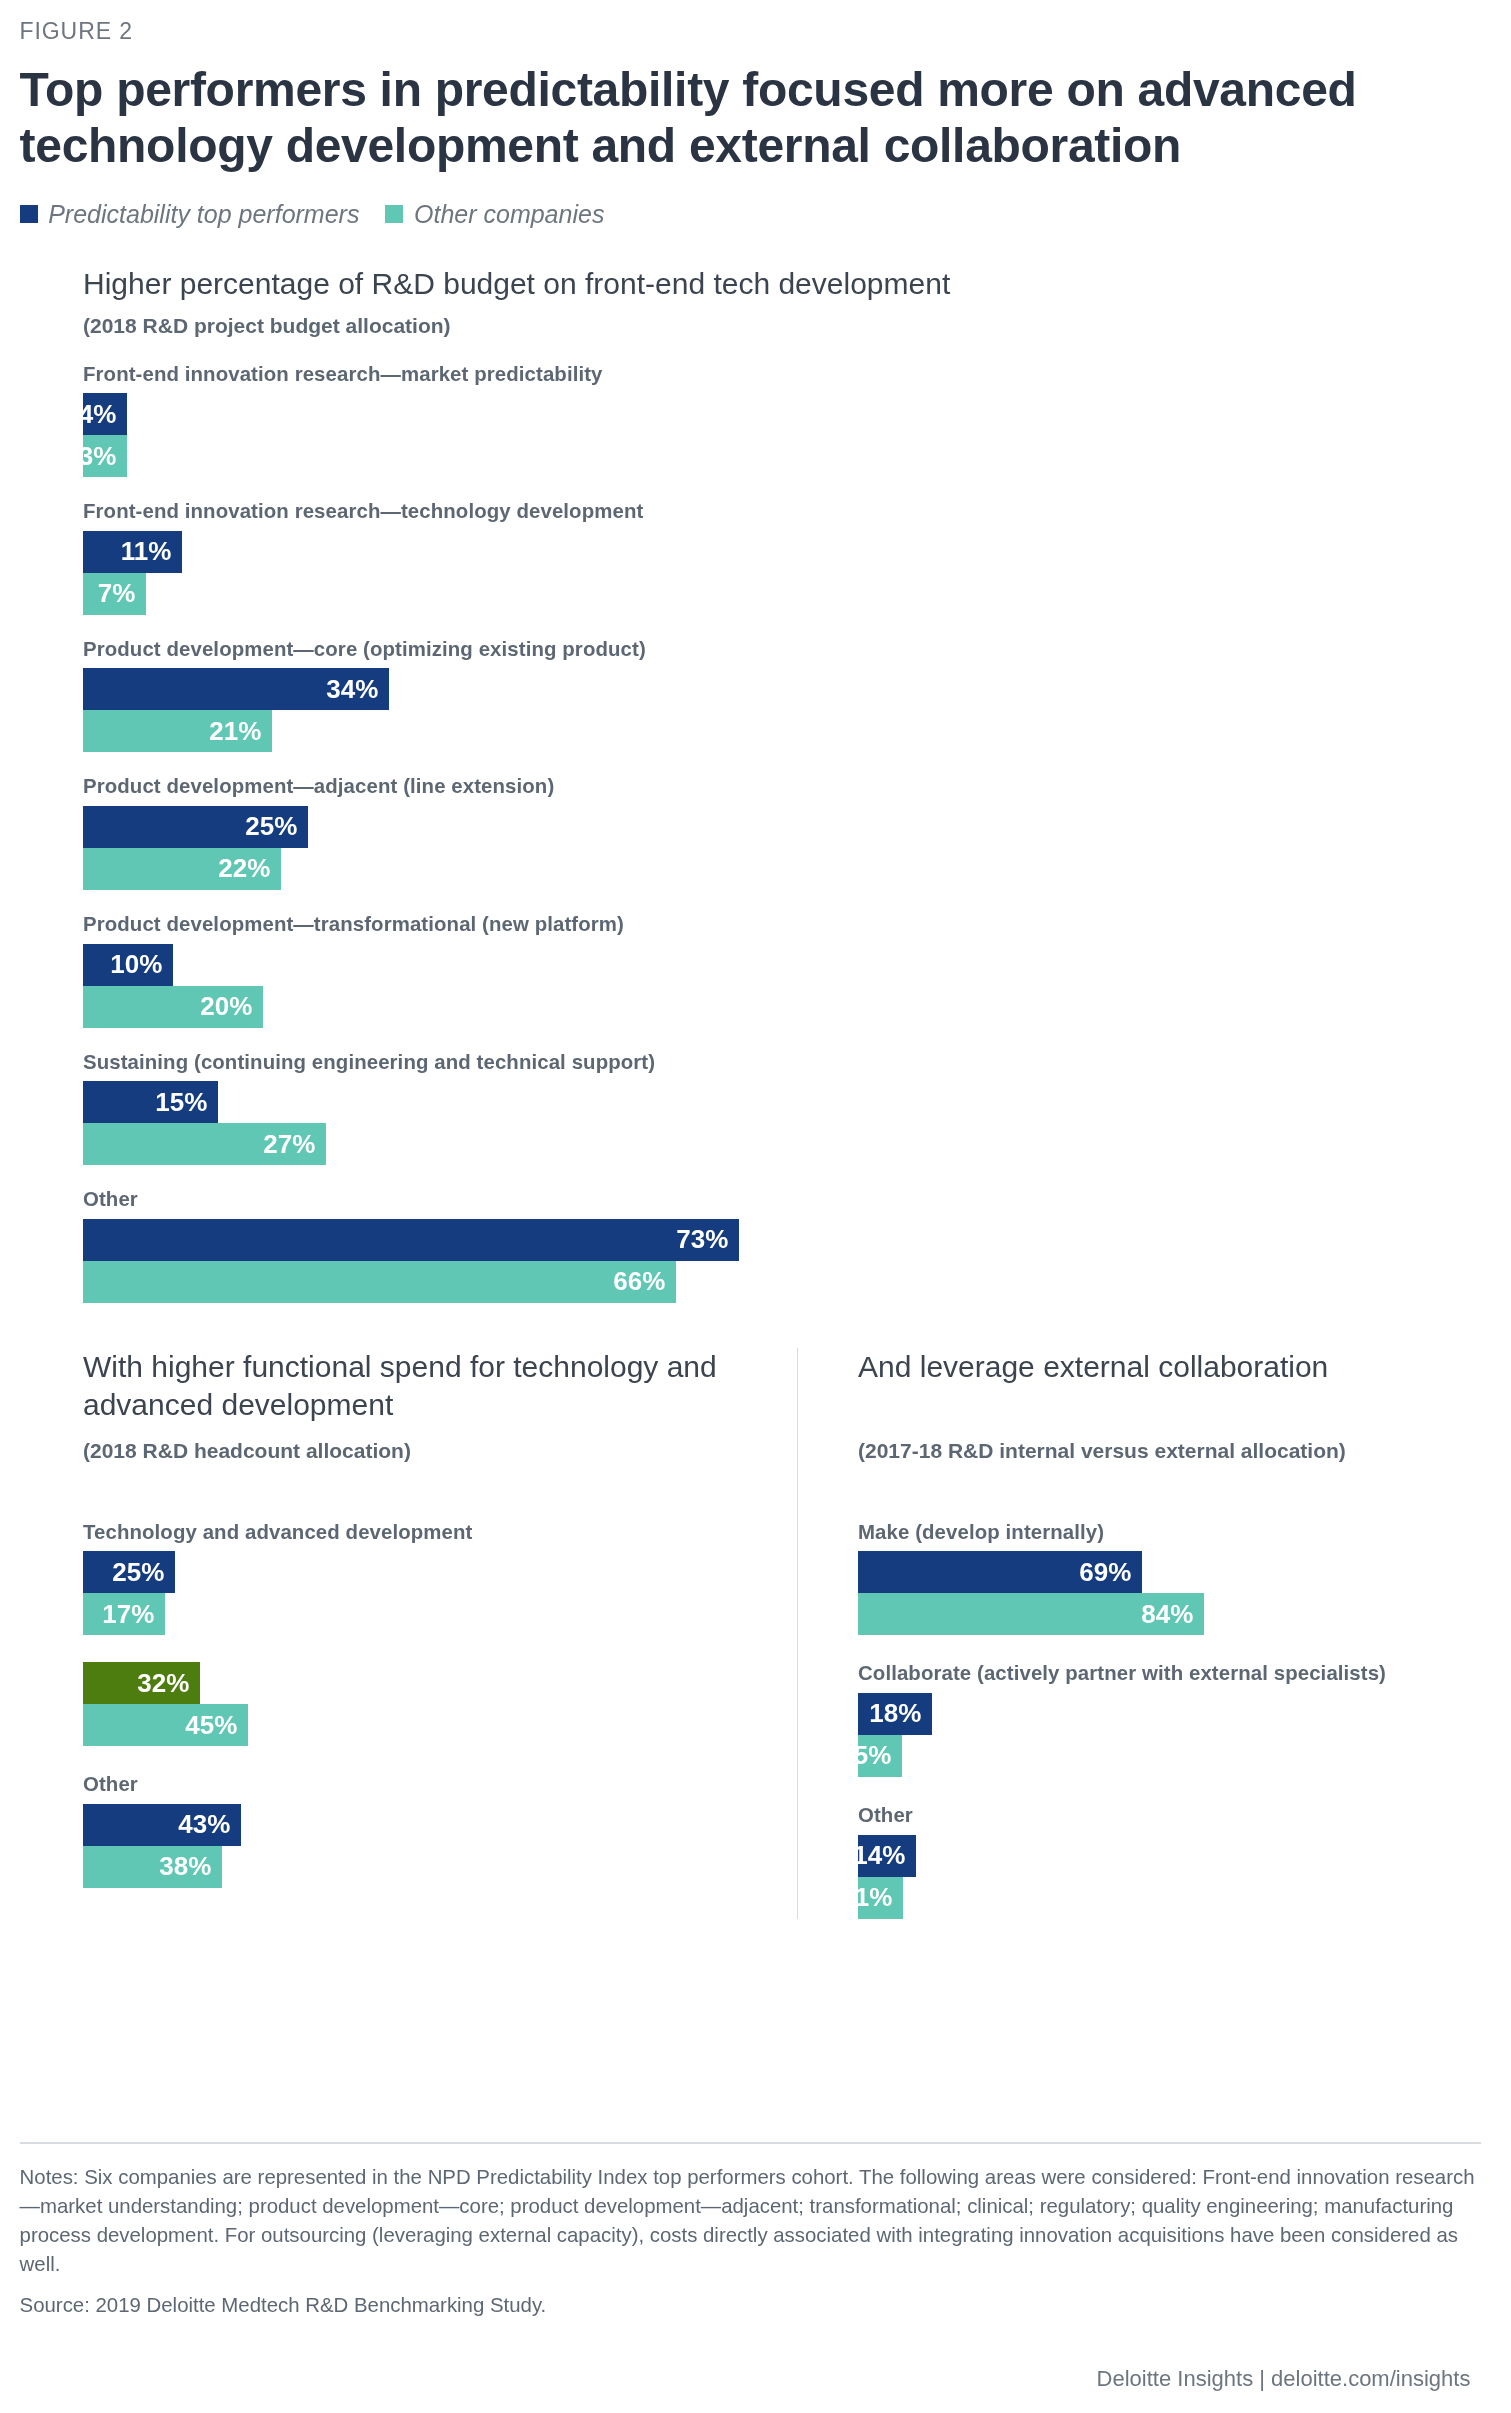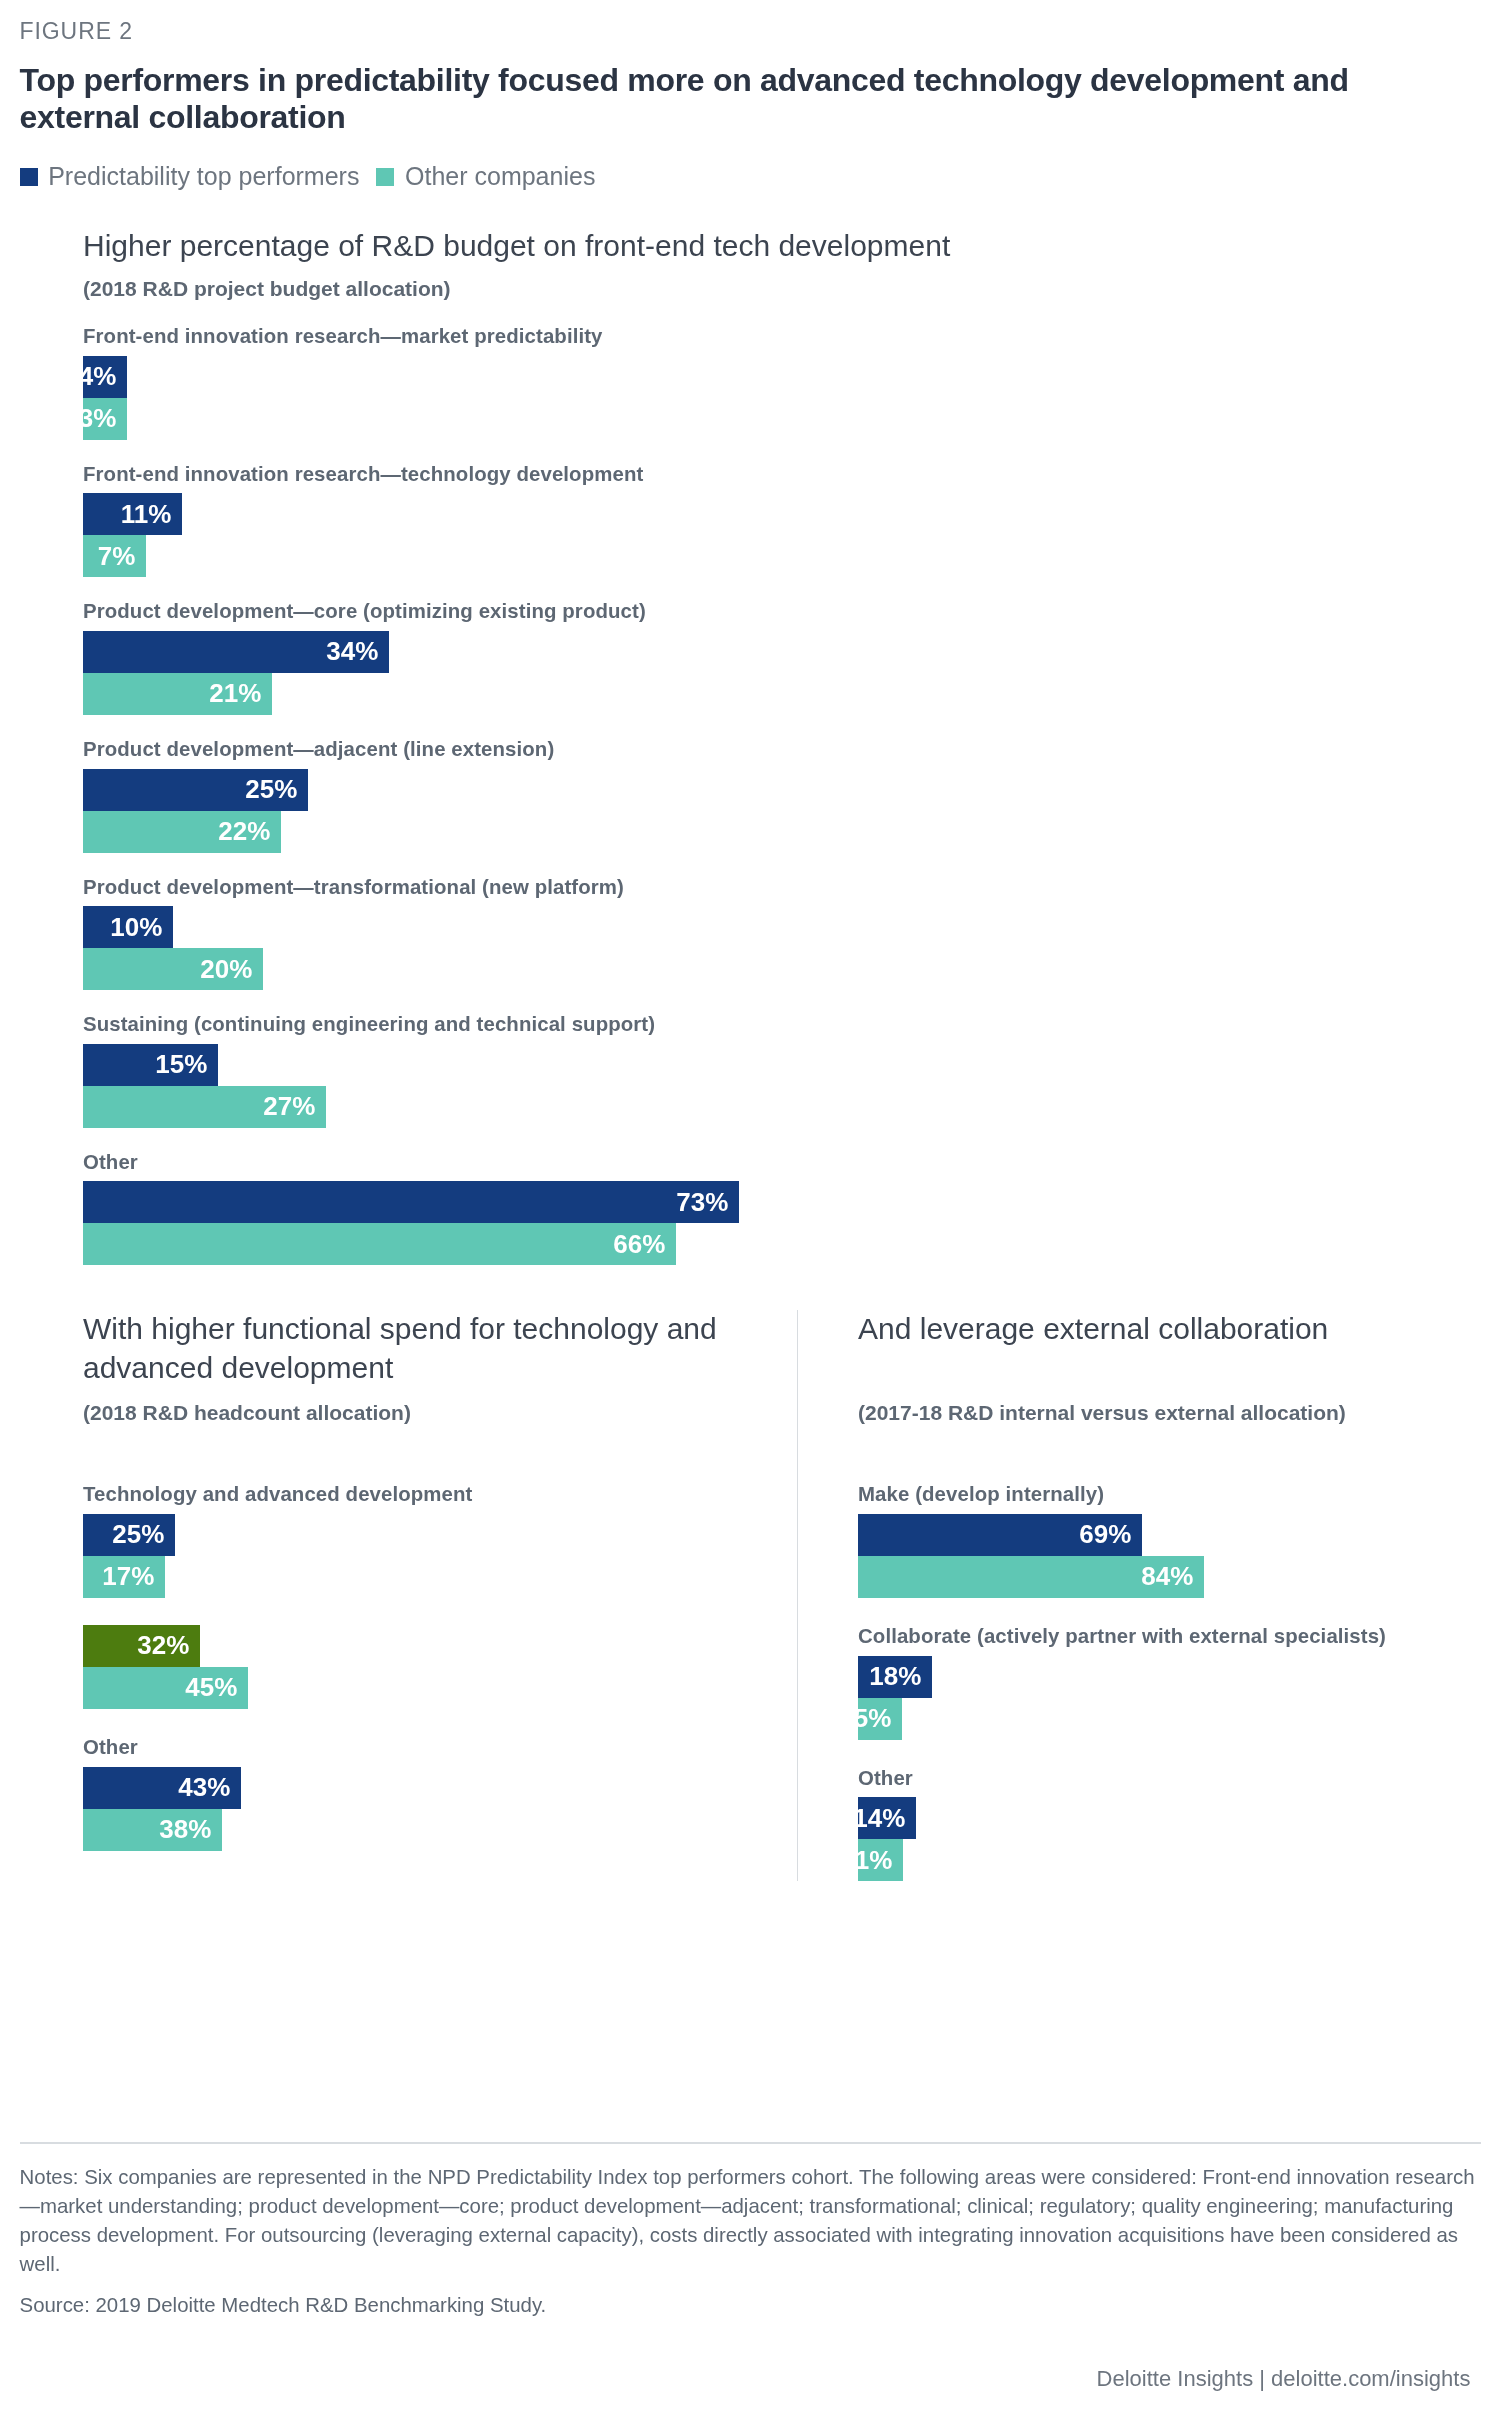--- a/index.html
+++ b/index.html
@@ -14,34 +14,35 @@
 
   
   .fig-label {
     font-size:23px;
     letter-spacing:0.9px;
     color:#6d757f;
     font-weight:400;
     padding:18px 0 0 19.6px;
   }
   .fig-title {
-    font-size:32px;
+    font-size:48px;
     line-height:1.17;
     font-weight:700;
     color:#2b3443;
     padding:16.6px 45px 0 19.6px;
     letter-spacing:-0.3px;
   }
 
   
   .legend {
     display:flex;
     align-items:flex-start;
-    gap:17px;
+    gap:26px;
     padding:26px 0 0 19.6px;
+    font-style:italic;
   }
   .legend-item { display:flex; align-items:center; gap:10.6px; }
   .legend-swatch { width:18px; height:18px; display:block; }
   .legend-text { font-size:25px; color:#6d757f; }
 
   
   .panel-head {
     font-size:30px;
     color:#3c4450;
     font-weight:400;

